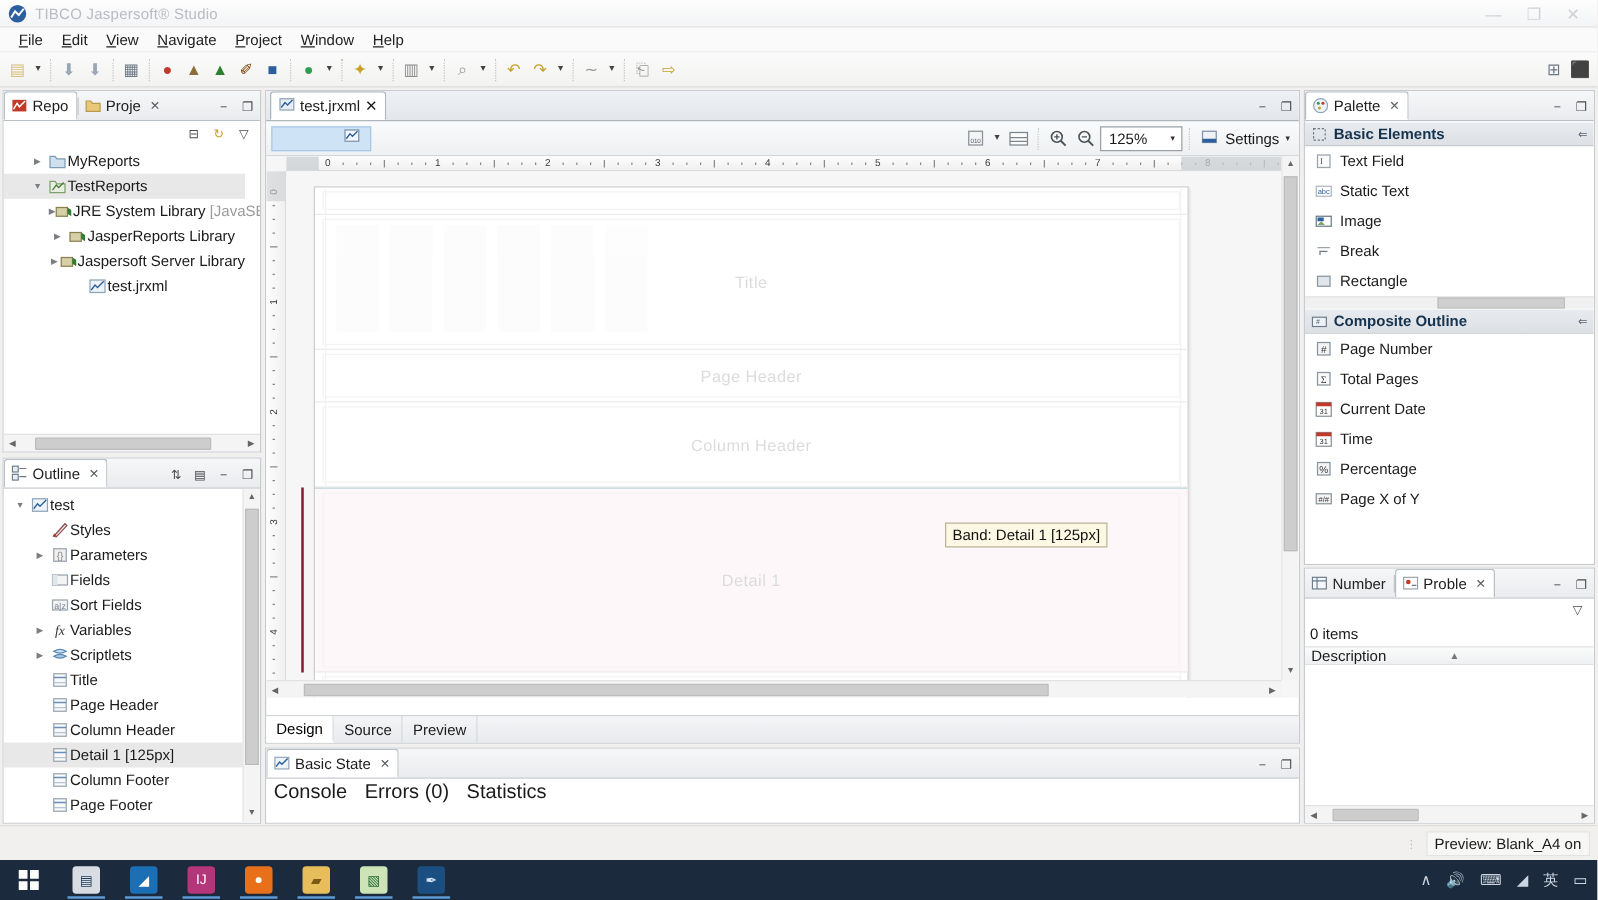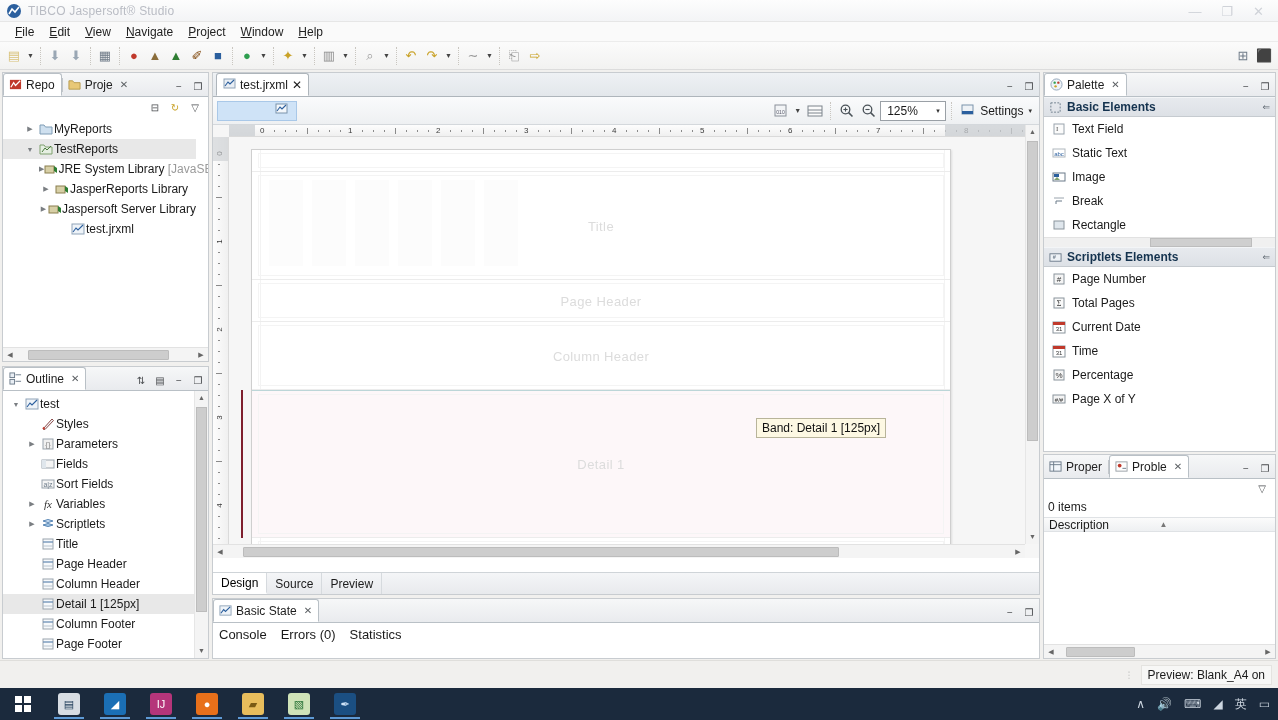--- a/index.html
+++ b/index.html
@@ -149,21 +149,21 @@
 
   
   .prob-filter { height:18px; display:flex; justify-content:flex-end; align-items:center; padding-right:6px; }
   .prob-count { height:20px; display:flex; align-items:center; padding-left:4px; font-size:12px; }
   .prob-colhdr { height:15px; background:linear-gradient(#fbfbfb,#eef0f2);
                  border-top:1px solid #dfe2e5; border-bottom:1px solid #dfe2e5;
                  display:flex; align-items:center; padding-left:5px; font-size:12px; position:relative;}
   .prob-colhdr .sortcaret { position:absolute; left:50%; top:2px; font-size:8px; color:#777; }
 
   
-  .rs-tabrow { height:22px; display:flex; align-items:center; gap:14px; padding-left:6px; font-size:13px; }
+  .rs-tabrow { height:22px; display:flex; align-items:center; gap:14px; padding-left:6px; font-size:16px; }
   .rs-tab { cursor:default; }
 
   
   .statusbar { position:absolute; left:0; right:0; bottom:32px; height:28px;
                background:#f1f0ee; border-top:1px solid #dfdedb; display:flex; align-items:center; }
   .status-right { position:absolute; right:6px; display:flex; align-items:center; gap:6px; font-size:12px; }
   .status-chip { display:flex; align-items:center; gap:4px; padding:2px 6px;
                  background:#f7f7f6; border:1px solid #e4e3e0; font-size:12px; }
   .status-dots { color:#b9b9b9; font-size:9px; letter-spacing:1px; }
 
@@ -918,21 +918,21 @@
           <div class="pal-scroll-h">
             <div class="thumb" style="left: 46%; width: 44%;"></div>
           </div>
           <div class="pal-section-hdr">
             <span style="display: inline-flex; align-items: center;">
               <svg width="13" height="13" viewBox="0 0 14 14">
                 <rect x="1" y="3" width="12" height="8" fill="#eef2f6" stroke="#6b7a89"></rect>
                 <text x="4" y="9" font-size="6" fill="#6b7a89" font-family="Liberation Sans">#</text>
               </svg>
             </span>
-            <span>Scriptlets Elements</span>
+            <span>Composite Outline</span>
             <span class="pin">⇐</span>
           </div>
           <div class="pal-item">
             <span style="display: inline-flex; align-items: center;">
               <svg width="14" height="14" viewBox="0 0 14 14">
                 <rect x="2" y="2" width="10" height="10" fill="#f4f4f4" stroke="#8a949c"></rect>
                 <text x="7" y="10" font-size="8" text-anchor="middle" fill="#333" font-family="Liberation Sans">#</text>
               </svg>
             </span>
             <span>Page Number</span>
@@ -990,21 +990,21 @@
     <div class="view" id="problems-view" style="left:1043px; top:384px; width:233px; height:205px;">
       <div class="vtabs" id="prob-tabs">
           <div class="vtab inactive">
             <span style="display: inline-flex; align-items: center;">
               <svg width="13" height="13" viewBox="0 0 14 14">
                 <rect x="1" y="2" width="12" height="10" fill="#f3f7fb" stroke="#6b7a89"></rect>
                 <line x1="5" y1="2" x2="5" y2="12" stroke="#6b7a89"></line>
                 <line x1="1" y1="5" x2="13" y2="5" stroke="#6b7a89"></line>
               </svg>
             </span>
-            <span>Proper</span>
+            <span>Number</span>
           </div>
           <div class="vtab-sep"></div>
           <div class="vtab active">
             <span style="display: inline-flex; align-items: center;">
               <svg width="13" height="13" viewBox="0 0 14 14">
                 <rect x="1" y="2" width="12" height="10" fill="#fdfdfd" stroke="#9aa0a6"></rect>
                 <circle cx="5" cy="6" r="2" fill="#c0392b"></circle>
                 <path d="M8 9 h4" stroke="#6b7a89"></path>
               </svg>
             </span>

